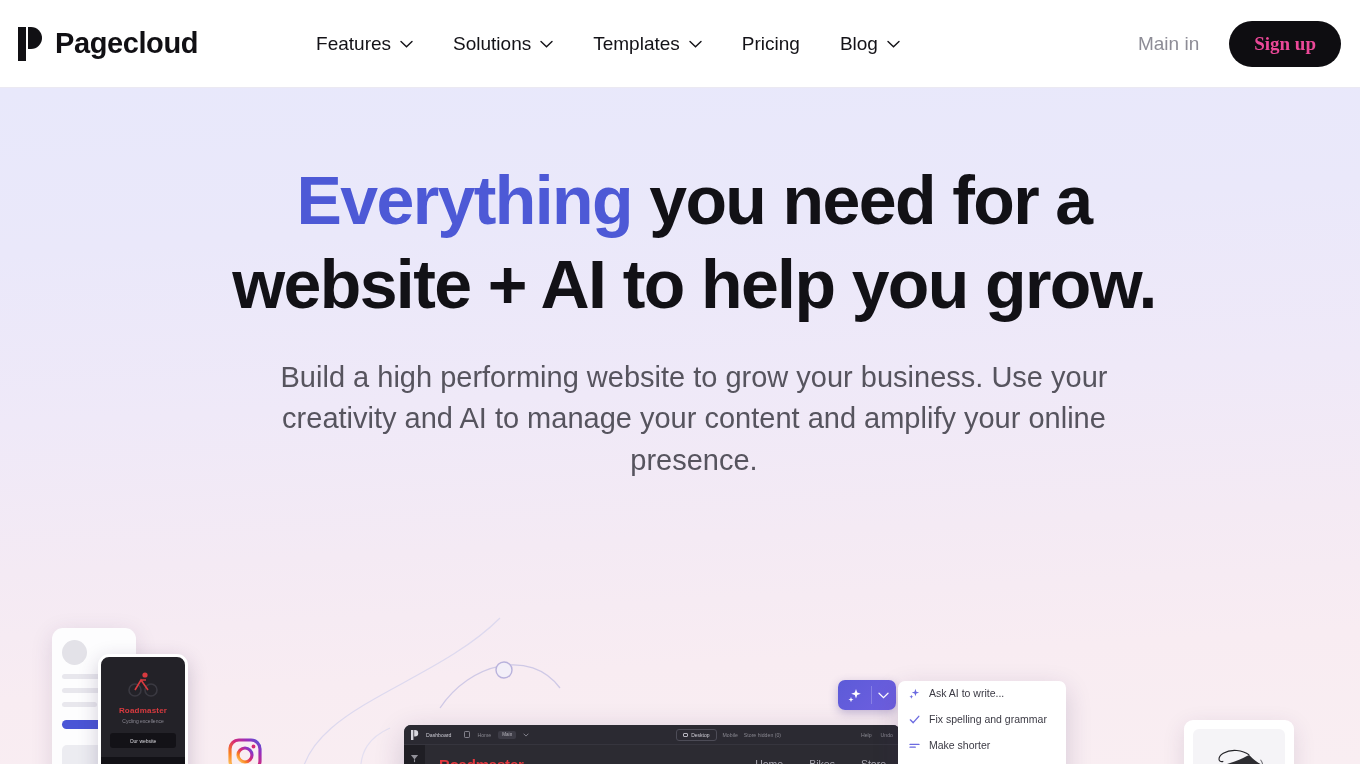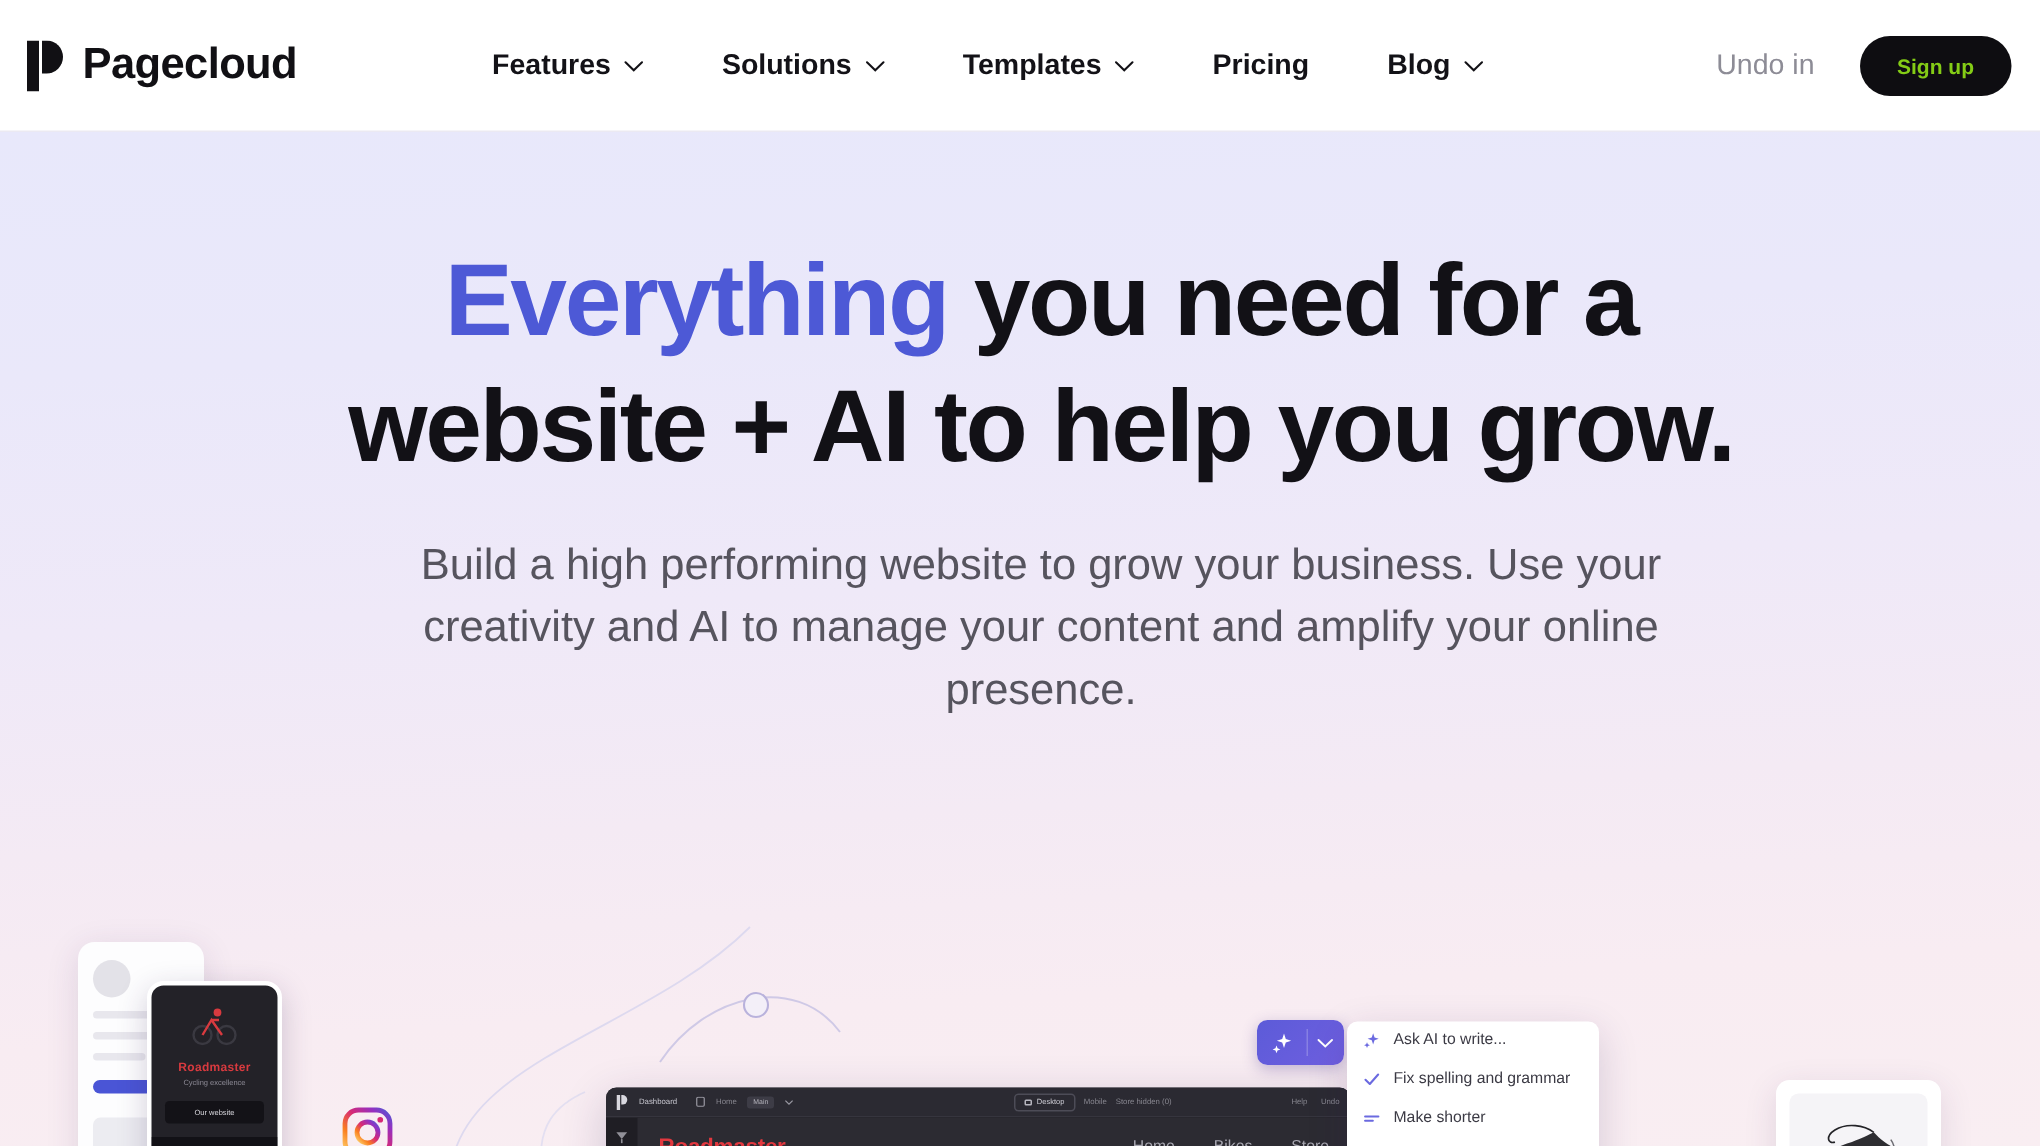--- a/index.html
+++ b/index.html
@@ -30,39 +30,39 @@
     font-size: 29px; font-weight: 700; color: #111014;
     letter-spacing: -0.4px;
   }
   .nav-links {
     display: flex; align-items: center;
     gap: 40px;
     margin-left: 118px;
   }
   .nav-item {
     display: flex; align-items: center; gap: 9px;
-    font-size: 19px; color: #131217; font-weight: 700;
-    cursor: pointer; white-space: nowrap; margin-left: 12px;
+    font-size: 19px; color: #131217; font-weight: 400;
+    cursor: pointer; white-space: nowrap;
   }
   .chev {
     width: 13px; height: 8px; display: block; flex: 0 0 auto;
   }
   .nav-right {
     margin-left: auto; margin-right: 19px;
     display: flex; align-items: center; gap: 30px;
   }
   .signin {
     font-size: 19px; color: #8d8c96; cursor: pointer;
   }
   .signup {
-    background: #0e0d11; color: #84cc16;
-    font-size: 14px; font-weight: 700;
+    background: #0e0d11; color: #ec4899;
+    font-size: 19px; font-weight: 700;
     border: none; border-radius: 40px;
     padding: 12px 25px; cursor: pointer;
-    font-family: Liberation Sans, sans-serif;
+    font-family: Liberation Serif, serif;
   }
 
   
   .hero {
     position: relative;
     height: 676px;
     background: linear-gradient(177deg,
       #e8e8fb 0%,
       #eae8fa 22%,
       #efe9f8 45%,
@@ -287,21 +287,21 @@
     <div class="nav-item">
       <span>Blog</span>
       <svg class="chev" viewBox="0 0 13 8">
         <path d="M1 1.5 L6.5 6.8 L12 1.5" fill="none" stroke="#131217" stroke-width="1.4" stroke-linecap="round"></path>
       </svg>
     </div>
 
   </nav>
 
   <div class="nav-right">
-    <span class="signin">Undo in</span>
+    <span class="signin">Main in</span>
     <button class="signup">Sign up</button>
   </div>
 </header>
 
 <section class="hero">
 
   <div class="hero-inner">
     <h1 class="headline">
       <span class="accent">Everything</span><span> you need for a</span><br>
       <span>website + AI to help you grow.</span>

